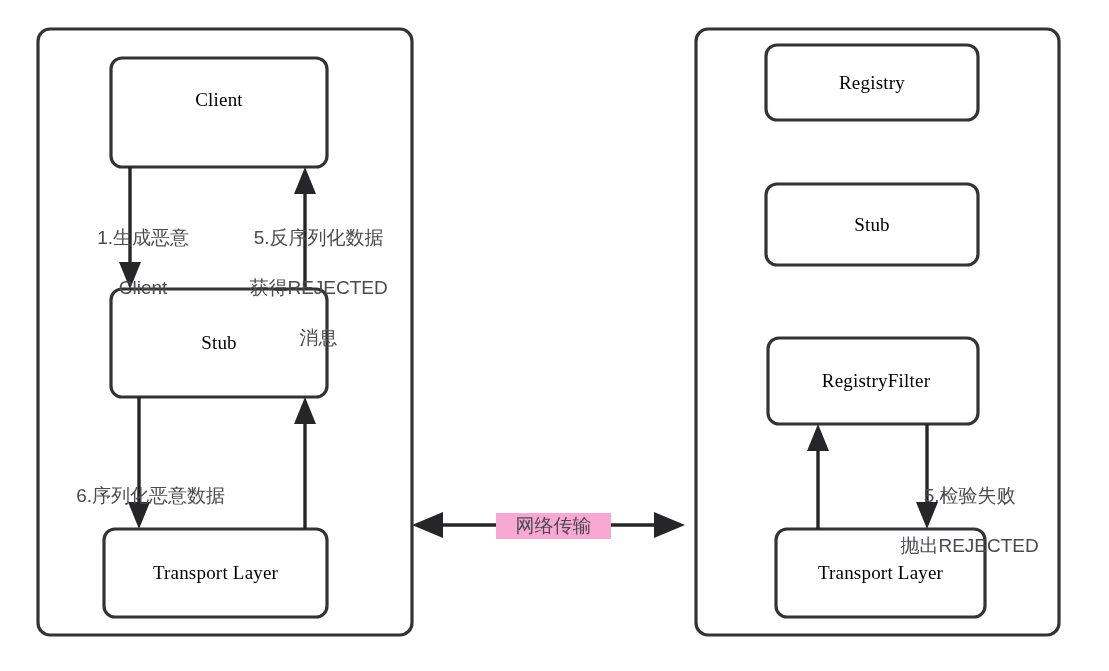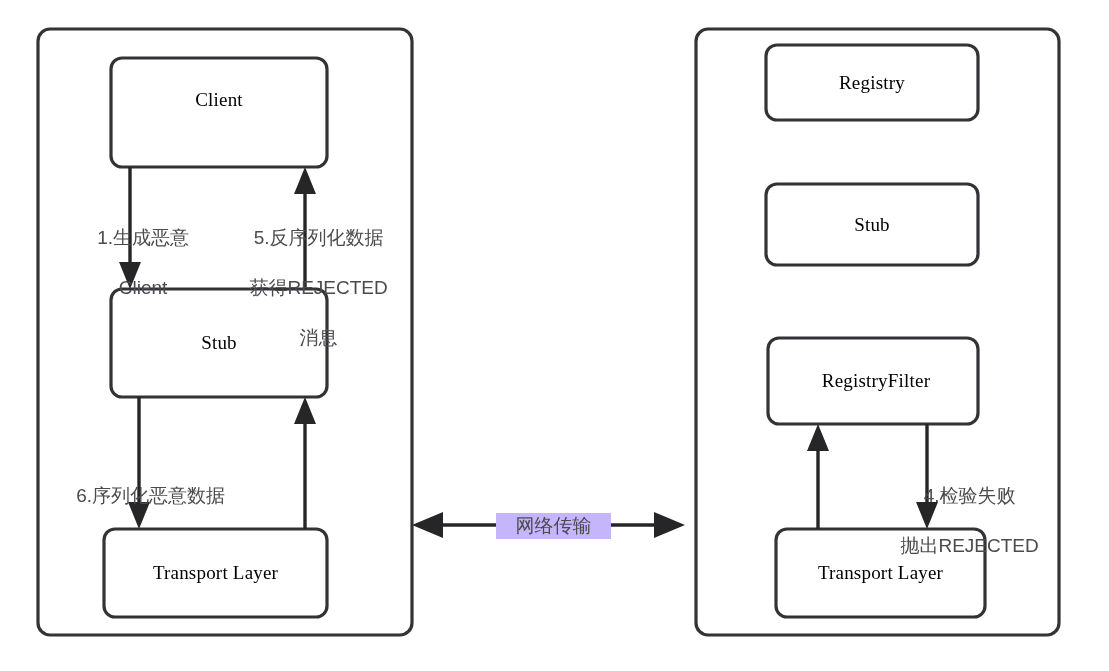--- a/index.html
+++ b/index.html
@@ -66,21 +66,21 @@
     font-family: "Liberation Sans", "DejaVu Sans", sans-serif;
     white-space: pre;
     pointer-events: none;
   }
   .net-label {
     position: absolute;
     text-align: center;
     color: #4b4b4f;
     font-size: 19px;
     font-family: "Liberation Sans", "DejaVu Sans", sans-serif;
-    background: #c4b5fd;
+    background: #f9a8d4;
     padding: 0 5px;
   }
 </style>
 </head>
 <body>
 
 <div id="diagram-root">
 
   <svg class="layer" viewBox="0 0 1109 671">
 
@@ -164,19 +164,19 @@
     <span>消息</span>
   </div>
 
   <div class="edge-label" style="left:35px; top:458px; width:210px;">
     <span>6.序列化恶意数据</span>
   </div>
 
 
 
   <div class="edge-label" style="left:865px; top:458px; width:188px;">
-    <span>4.检验失败</span><br>
+    <span>5.检验失败</span><br>
     <span>抛出REJECTED</span>
   </div>
 
   <div class="net-label" style="left:496px; top:513px; width:105px;">网络传输</div>
 
 </div>
 
 </body></html>

